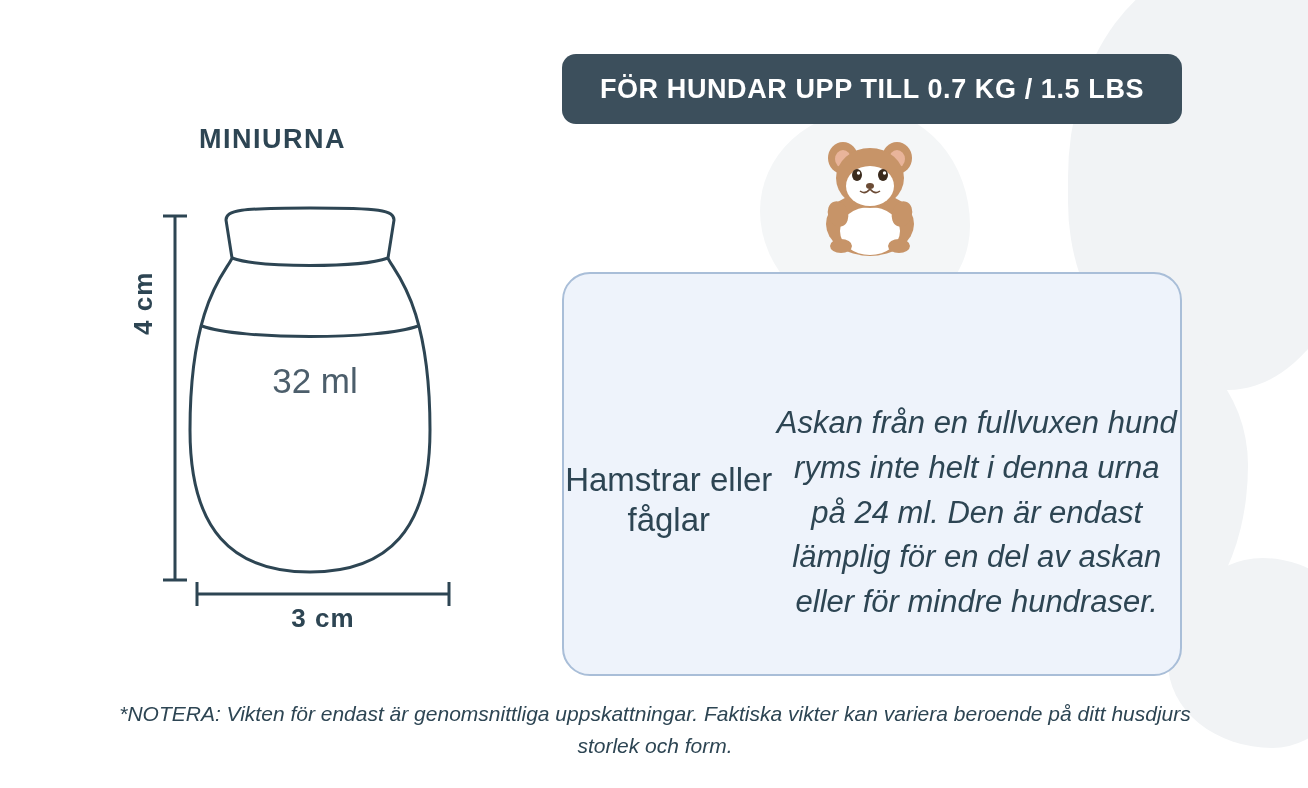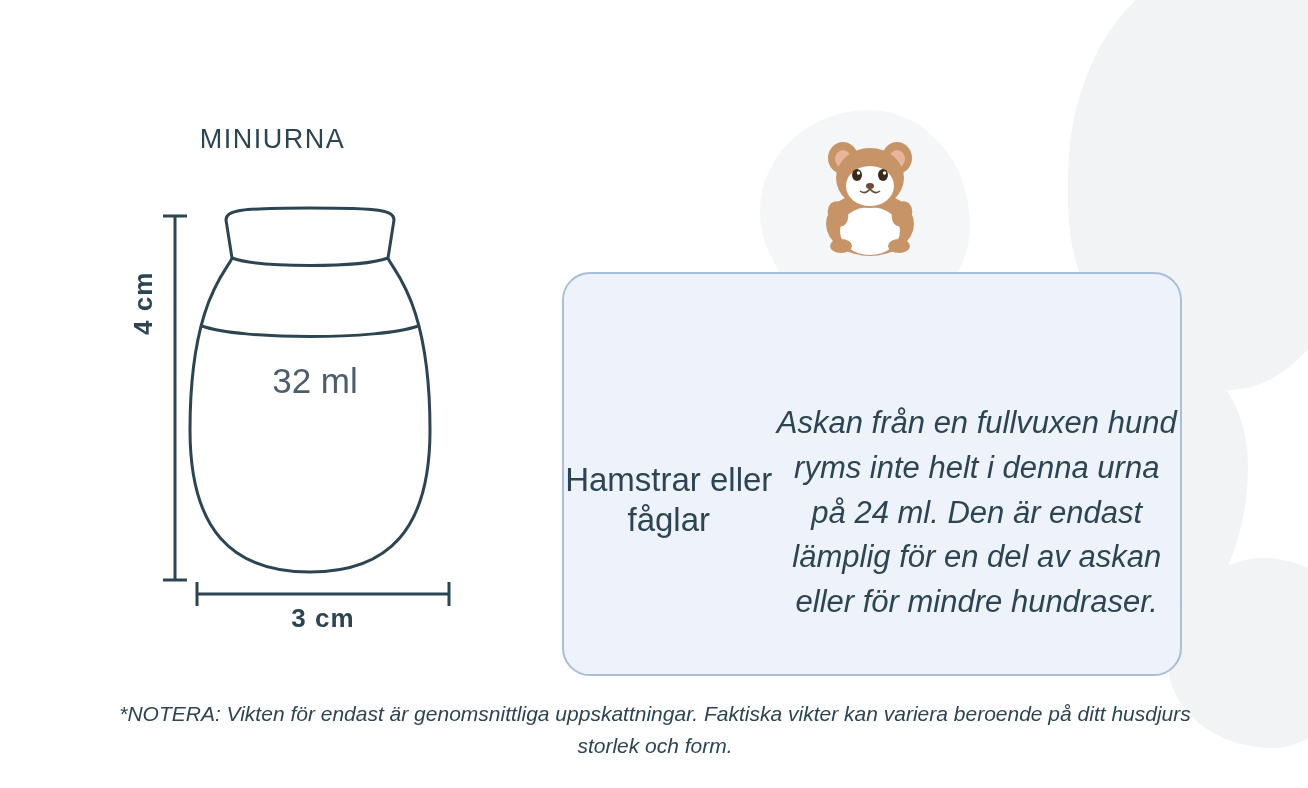--- a/index.html
+++ b/index.html
@@ -66,21 +66,21 @@
     width: 545px;
     height: 690px;
   }
   .urn-title {
     position: absolute;
     top: 124px;
     left: 0;
     width: 545px;
     text-align: center;
     font-size: 27px;
-    font-weight: normal;
+    font-weight: bold;
     letter-spacing: 1.5px;
     color: #2d4553;
   }
   .urn-wrap {
     position: absolute;
     left: 130px;
     top: 200px;
     width: 360px;
     height: 400px;
   }
@@ -240,20 +240,21 @@
 
       <line x1="197" y1="594" x2="449" y2="594" stroke="#2d4553" stroke-width="3"></line>
       <line x1="197" y1="582" x2="197" y2="606" stroke="#2d4553" stroke-width="3"></line>
       <line x1="449" y1="582" x2="449" y2="606" stroke="#2d4553" stroke-width="3"></line>
     </svg>
 
     <div class="dim-height">4 cm</div>
     <div class="dim-width">3 cm</div>
   </div>
 
+  <div class="badge">FÖR HUNDAR UPP TILL 0.7 KG / 1.5 LBS</div>
 
   <div class="animal-icon">
     <svg width="130" height="130" viewBox="0 0 130 130">
 
       <ellipse cx="38" cy="26" rx="15" ry="16" fill="#c79468"></ellipse>
       <ellipse cx="92" cy="26" rx="15" ry="16" fill="#c79468"></ellipse>
       <ellipse cx="38" cy="27" rx="8" ry="9" fill="#e9b49a"></ellipse>
       <ellipse cx="92" cy="27" rx="8" ry="9" fill="#e9b49a"></ellipse>
 
       <ellipse cx="65" cy="92" rx="44" ry="32" fill="#c79468"></ellipse>

